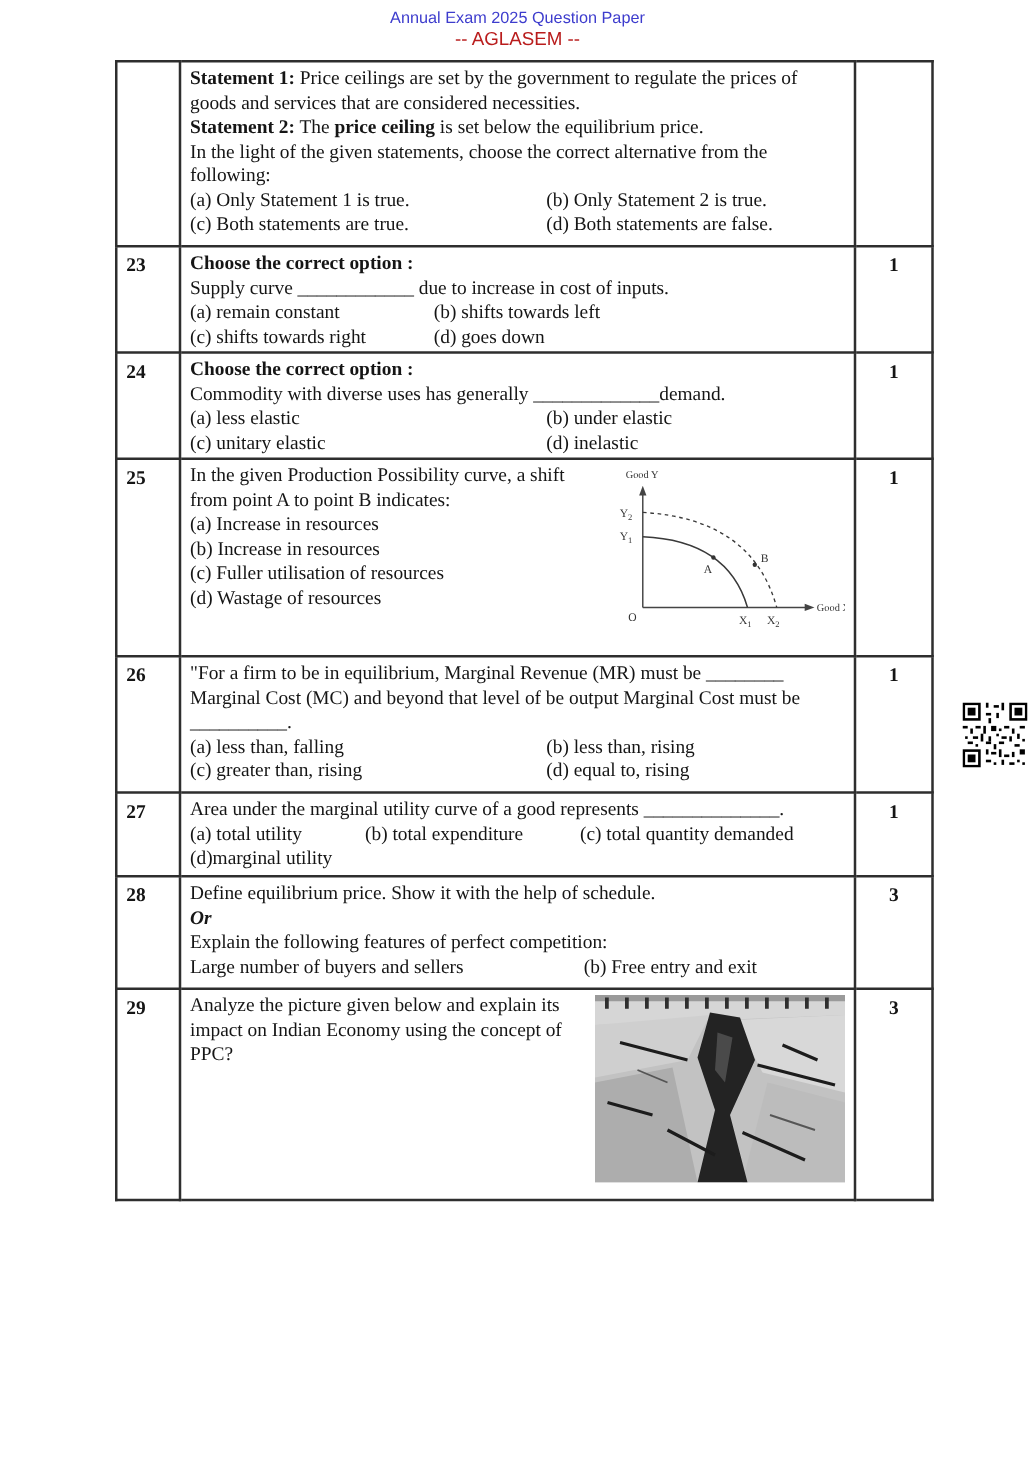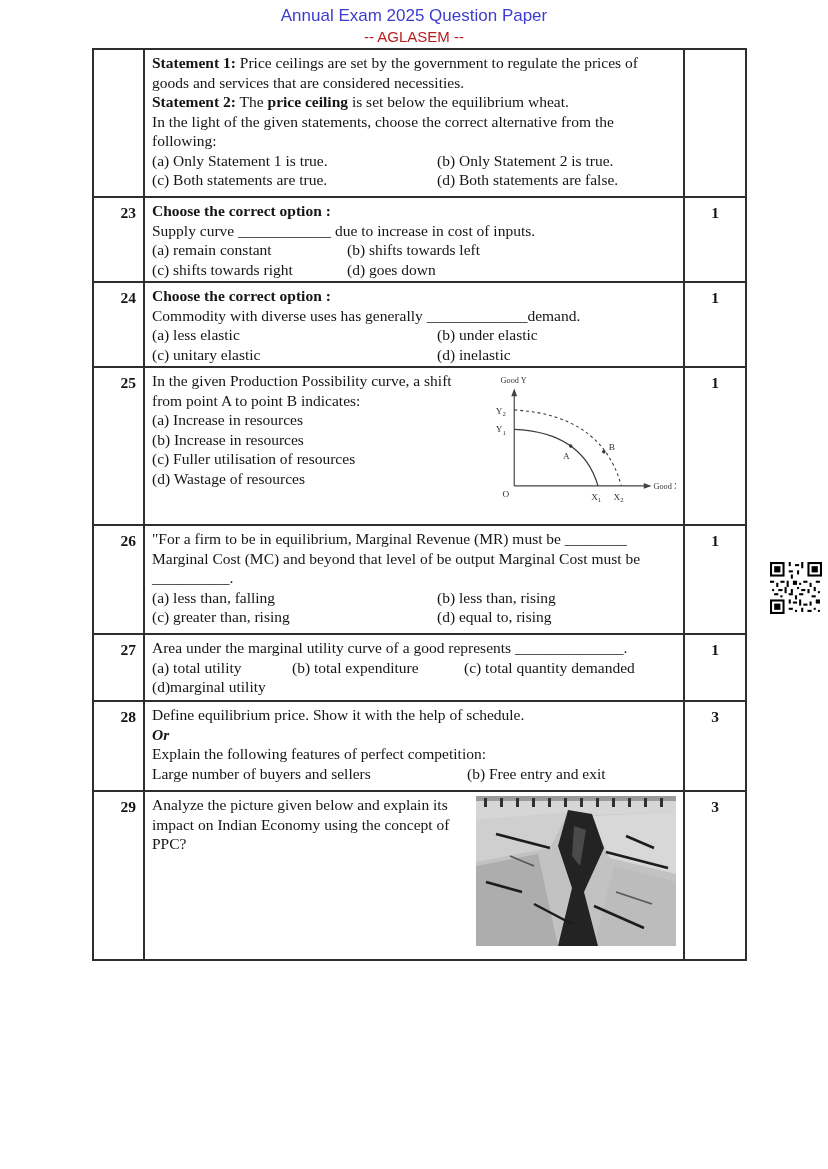--- a/index.html
+++ b/index.html
@@ -1,25 +1,25 @@
 <!DOCTYPE html>
 <html><head>
 <meta charset="utf-8">
 <style>
   html,body{margin:0;padding:0;background:#fff;}
   .page{position:relative;width:828px;height:1169px;background:#ffffff;overflow:hidden;
         font-family:"Liberation Serif",serif;color:#111;}
   .header{position:absolute;top:6px;left:0;width:828px;text-align:center;
           font-family:"Liberation Sans",sans-serif;}
-  .title{font-size:17px;color:#3d3ccd;}
+  .title{font-size:13px;color:#3d3ccd;}
   .subtitle{font-size:15px;color:#b91c1c;margin-top:2px;}
   table.qtable{position:absolute;left:92px;top:48px;width:653px;border-collapse:collapse;
         table-layout:fixed;font-size:15.5px;line-height:1.26;color:#151515;}
   td{border:2px solid #2e2e2e;vertical-align:top;padding:3px 7px 2px 7px;}
-  td.num{text-align:right;font-weight:bold;padding-top:5px;}
+  td.num{text-align:left;font-weight:bold;padding-top:5px;}
   td.marks{text-align:center;font-weight:bold;padding-top:5px;}
   tr.r22{height:148px;} tr.r23{height:83px;} tr.r24{height:82px;font-family:Liberation Serif, serif;} tr.r25{height:158px;}
   tr.r26{height:109px;} tr.r27{height:67px;border-radius:18px;} tr.r28{height:90px;} tr.r29{height:169px;}
   tr.r30{height:67px;}
   .content p{margin:0;}
   .optgrid{display:grid;grid-template-columns:285px 1fr;}
   .optgrid.c195{grid-template-columns:195px 1fr;}
   .q25wrap{display:flex;}
   .q25text{width:342px;}
   .q25graph{width:196px;margin-left:0px;}
@@ -53,21 +53,21 @@
         <col style="width:51px">
         <col style="width:540px">
         <col style="width:62px">
       </colgroup>
 
     <tbody>
         <tr class="r22">
       <td class="num"></td>
       <td class="content">
         <p><b>Statement 1:</b><span> Price ceilings are set by the government to regulate the prices of goods and services that are considered necessities.</span></p>
-        <p><b>Statement 2:</b><span> The </span><b>price ceiling</b><span> is set below the equilibrium wheat.</span></p>
+        <p><b>Statement 2:</b><span> The </span><b>price ceiling</b><span> is set below the equilibrium price.</span></p>
         <p>In the light of the given statements, choose the correct alternative from the following:</p>
         <div class="optgrid">
           <span>(a) Only Statement 1 is true.</span>
           <span>(b) Only Statement 2 is true.</span>
           <span>(c) Both statements are true.</span>
           <span>(d) Both statements are false.</span>
         </div>
       </td>
       <td class="marks"></td>
     </tr>

